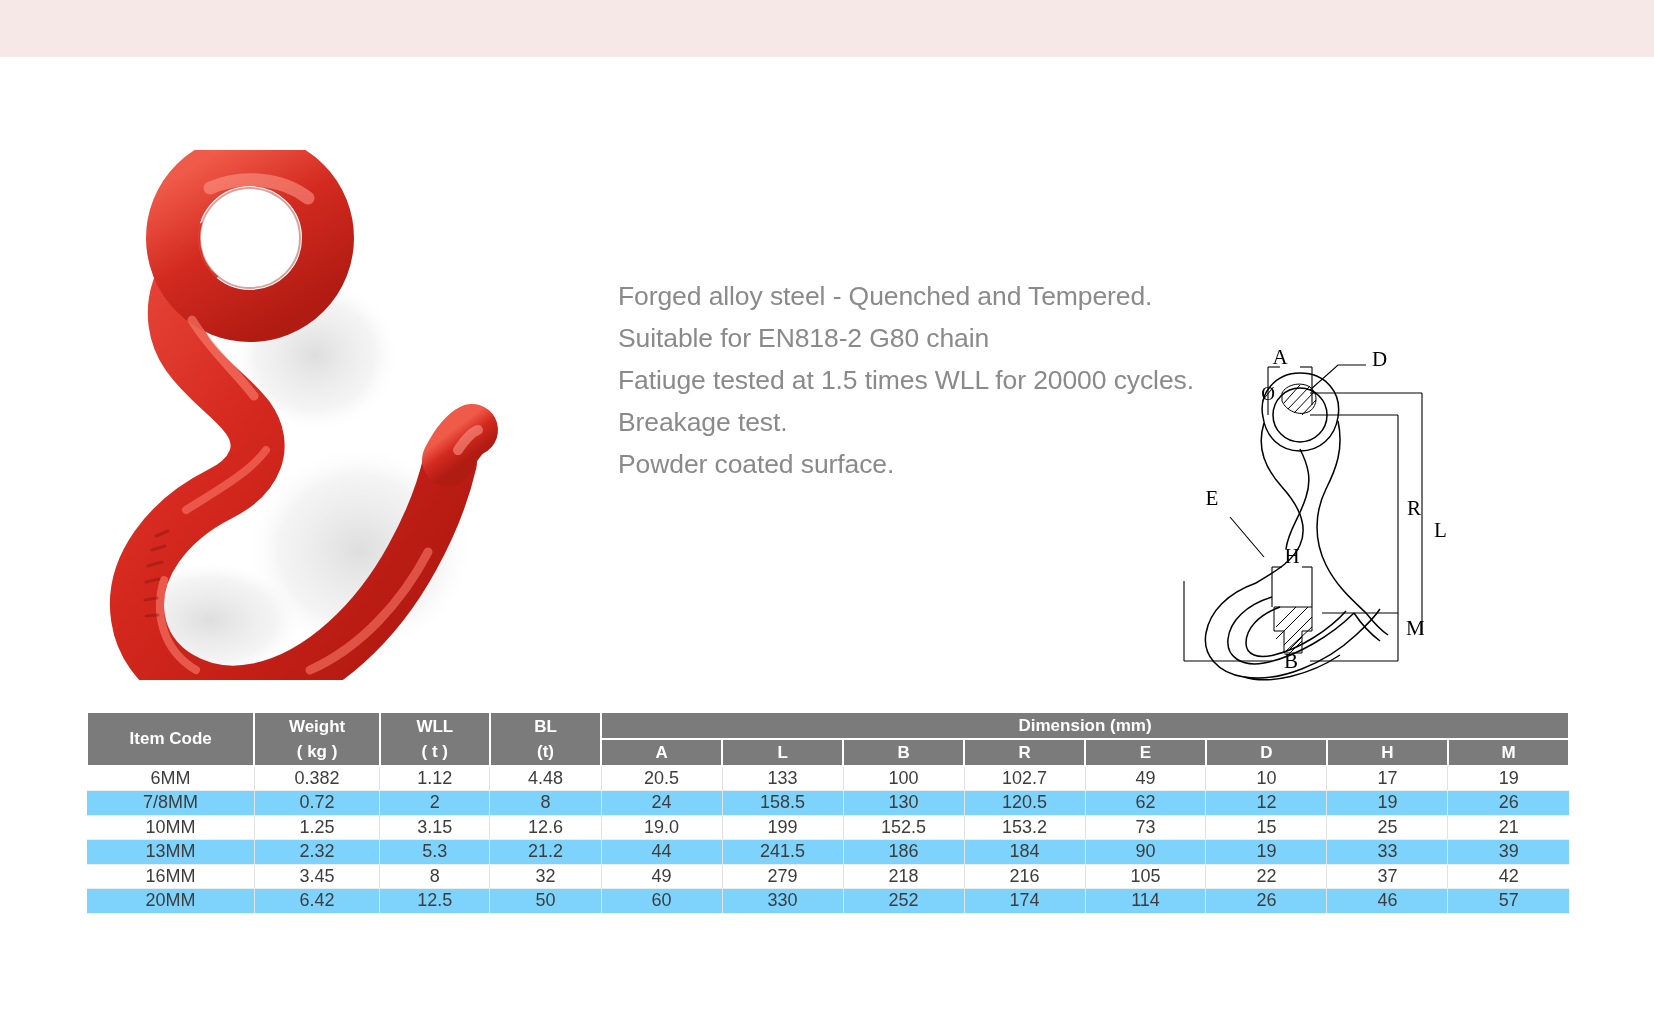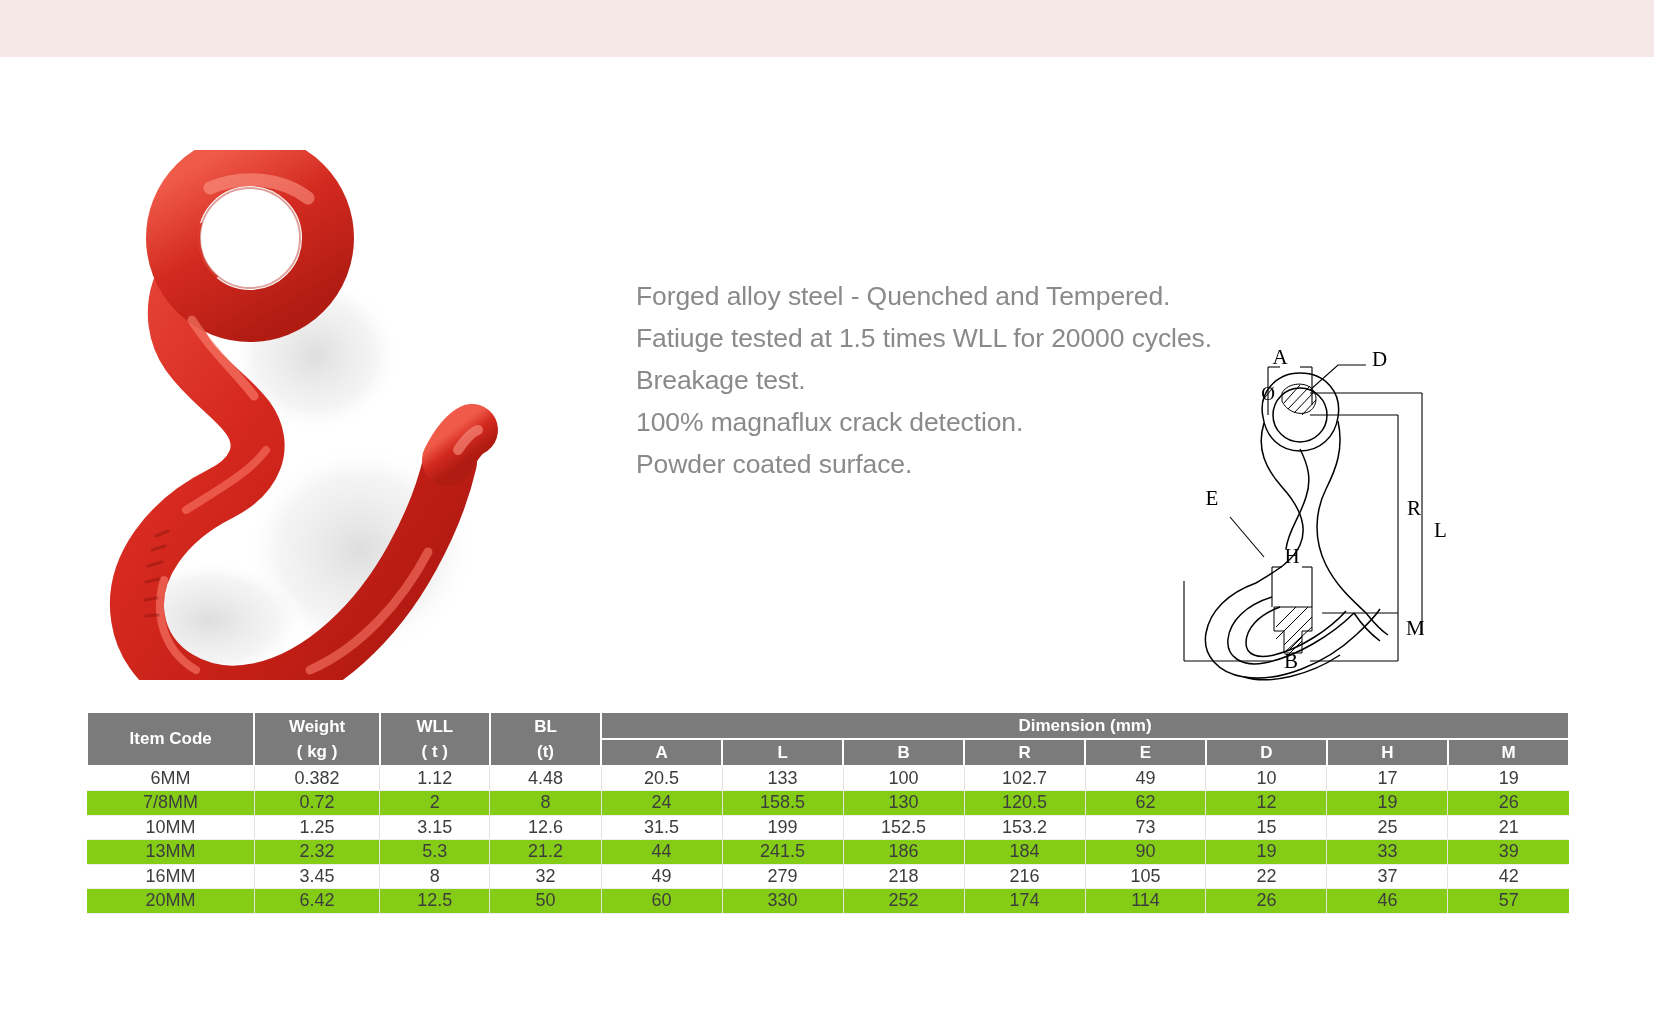--- a/index.html
+++ b/index.html
@@ -25,21 +25,20 @@
     position: absolute; left: 60px; top: 150px;
     width: 480px; height: 530px;
     background: #ffffff;
   }
   .photo-svg { display: block; width: 100%; height: 100%; }
 
   
   .features {
     position: absolute; left: 618px; top: 275px;
     width: 590px;
-    margin-left: 18px;
   }
   .feature-line {
     font-size: 26.5px;
     line-height: 42px;
     color: #8a8a8a;
     font-family: "Liberation Sans", sans-serif;
     white-space: nowrap;
     letter-spacing: -0.1px;
   }
 
@@ -75,21 +74,21 @@
   .hdr-two-line { display: block; line-height: 25px; }
   .spec-table tbody td {
     font-size: 18px;
     color: #3d3d3d;
     height: 24.5px;
     border-right: 1px solid #e2e2e2;
     border-bottom: 1px solid #ededed;
     background: #ffffff;
     font-weight: 400;
   }
-  .spec-table tbody tr.alt td { background: #84cc16; }
+  .spec-table tbody tr.alt td { background: #7dd3fc; }
   .spec-table tbody td:last-child { border-right: none; }
   .spec-table tbody tr:first-child td { border-top: none; margin-top: 36px; }
 
   
   .c-item { width: 155px; }
   .c-wt   { width: 116px; }
   .c-wll  { width: 102px; }
   .c-bl   { width: 103px; margin-top: 20px; }
   .c-dim  { width: 112px; }
 </style>
@@ -162,23 +161,23 @@
         <path d="M 88 416 l 14 -4"></path>
         <path d="M 86 432 l 13 -3"></path>
         <path d="M 85 450 l 12 -2"></path>
         <path d="M 86 466 l 12 -1"></path>
       </g>
     </svg>
   </div>
 
   <div class="features">
     <div class="feature-line">Forged alloy steel - Quenched and Tempered.</div>
+    <div class="feature-line">Suitable for EN818-2 G80 chain</div>
     <div class="feature-line">Fatiuge tested at 1.5 times WLL for 20000 cycles.</div>
     <div class="feature-line">Breakage test.</div>
-    <div class="feature-line">100% magnaflux crack detection.</div>
     <div class="feature-line">Powder coated surface.</div>
   </div>
 
   <div class="drawing">
     <svg width="340" height="345" viewBox="0 0 340 345" xmlns="http://www.w3.org/2000/svg">
       <g stroke="#000000" fill="none" stroke-width="1.1">
 
         <g>
           <path d="M 108 22 L 108 70"></path>
           <path d="M 152 22 L 152 60"></path>
@@ -358,21 +357,21 @@
         <td>62</td>
         <td>12</td>
         <td>19</td>
         <td>26</td>
       </tr>
       <tr>
         <td>10MM</td>
         <td>1.25</td>
         <td>3.15</td>
         <td>12.6</td>
-        <td>31.5</td>
+        <td>19.0</td>
         <td>199</td>
         <td>152.5</td>
         <td>153.2</td>
         <td>73</td>
         <td>15</td>
         <td>25</td>
         <td>21</td>
       </tr>
       <tr class="alt">
         <td>13MM</td>

